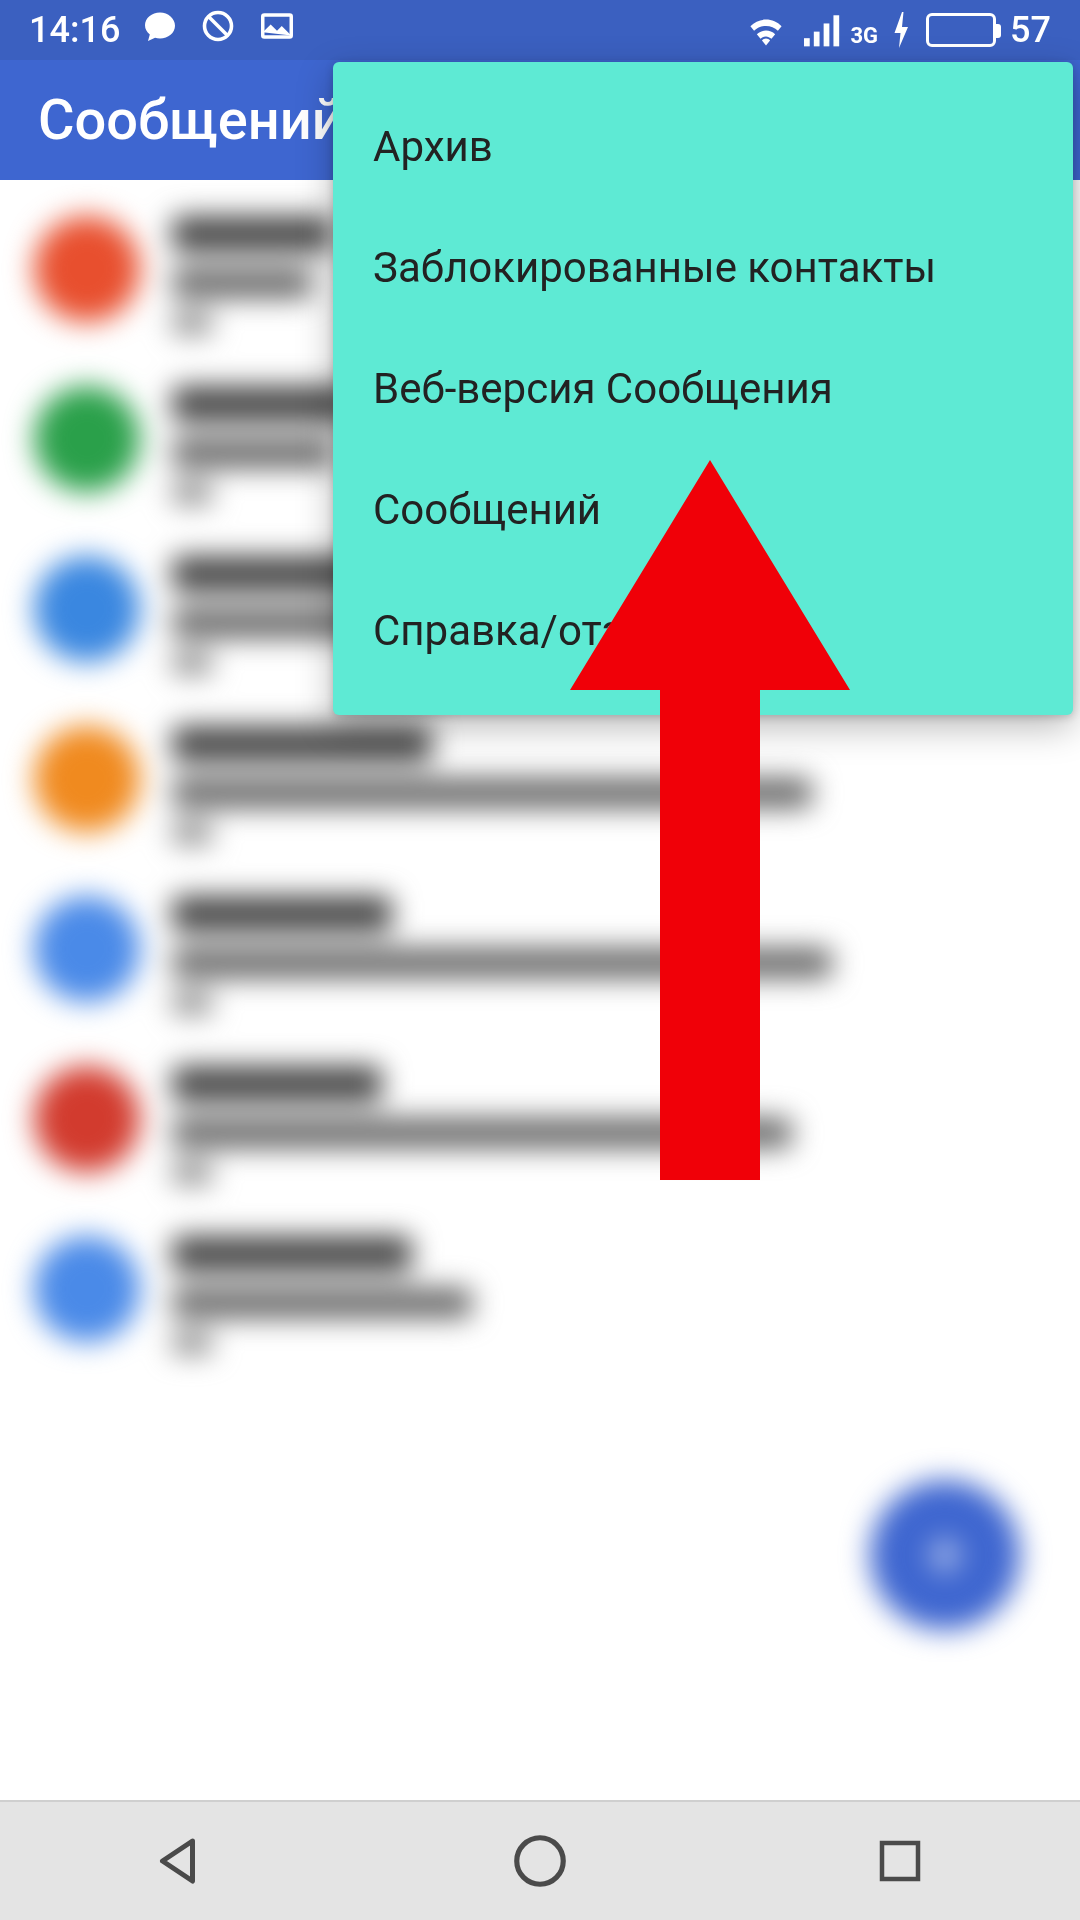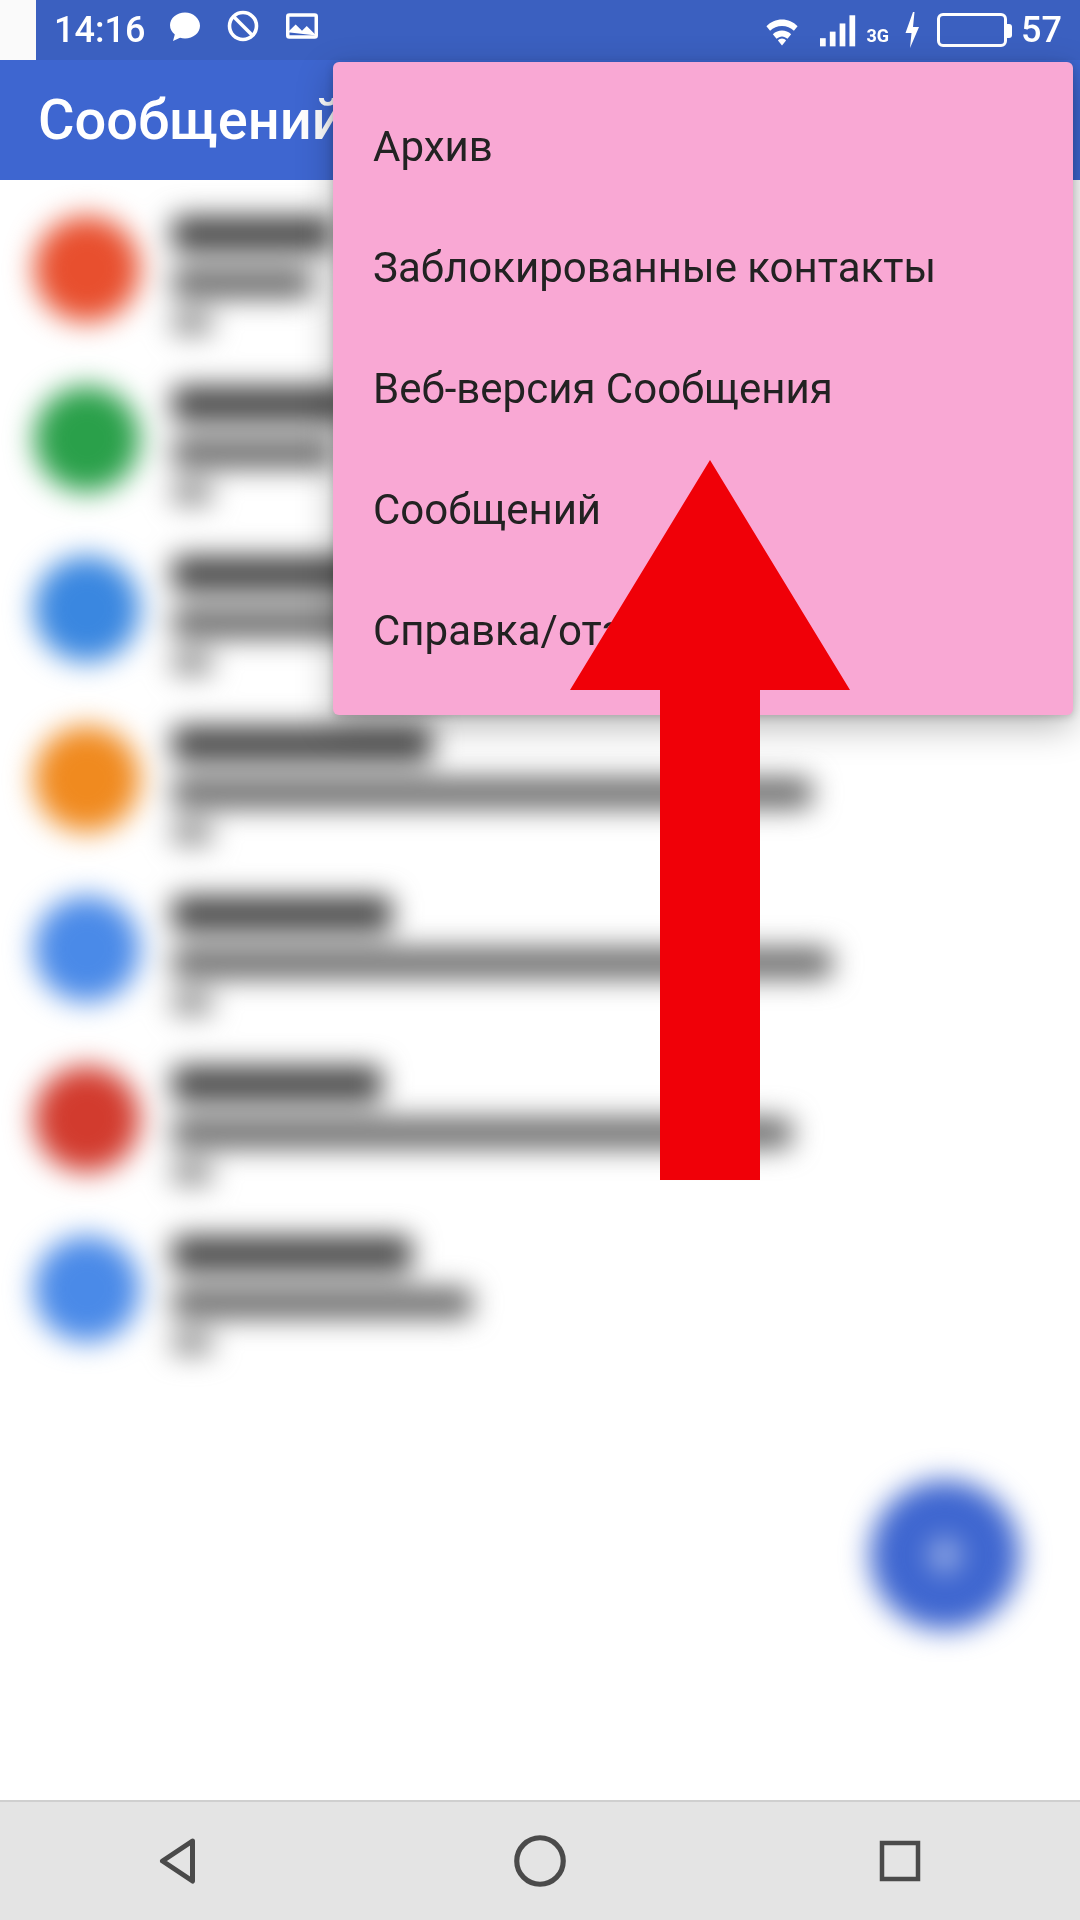--- a/index.html
+++ b/index.html
@@ -7,39 +7,38 @@
   body { background: #fafafa; position: relative; }
 
   
   .status-bar {
     height: 60px;
     background: #3b60c0;
     color: #fff;
     display: flex;
     align-items: center;
     justify-content: space-between;
-    padding: 0 18px;
+    padding: 0 29px;
     font-size: 36px;
     font-weight: 500;
-    margin-left: 36px;
   }
   .status-left { display: flex; align-items: center; gap: 22px; }
   .status-right { display: flex; align-items: center; gap: 14px; }
   .status-right svg { display: block; }
   .battery-wrap { display: flex; align-items: center; gap: 4px; }
   .battery-body {
     width: 70px; height: 34px; border: 3px solid #fff; border-radius: 6px;
     position: relative; padding: 3px;
   }
   .battery-body::after {
     content: ""; position: absolute; right: -8px; top: 8px; width: 5px; height: 14px;
     background: #fff; border-radius: 0 3px 3px 0;
   }
   .battery-fill { background: #29d215; width: 100%; height: 100%; border-radius: 2px; }
-  .net-label { font-size: 18px; font-weight: 700; margin-left: -6px; margin-top: 10px; }
+  .net-label { font-size: 22px; font-weight: 700; margin-left: -6px; margin-top: 10px; }
 
   
   .app-bar {
     height: 120px;
     background: #3e66d0;
     color: #fff;
     display: flex;
     align-items: center;
     padding-left: 38px;
     font-size: 56px;
@@ -73,21 +72,21 @@
     display: flex; align-items: center; justify-content: center;
     color: #fff; font-size: 70px;
   }
 
   
   .menu {
     position: absolute;
     top: 62px;
     left: 333px;
     width: 740px;
-    background: #f9a8d4;
+    background: #5eead4;
     border-radius: 6px;
     box-shadow: 0 12px 36px rgba(0,0,0,0.28), 0 2px 8px rgba(0,0,0,0.18);
     padding: 24px 0;
   }
   .menu-item {
     padding: 36px 40px;
     font-size: 42px;
     color: #222;
     cursor: pointer;
   }

